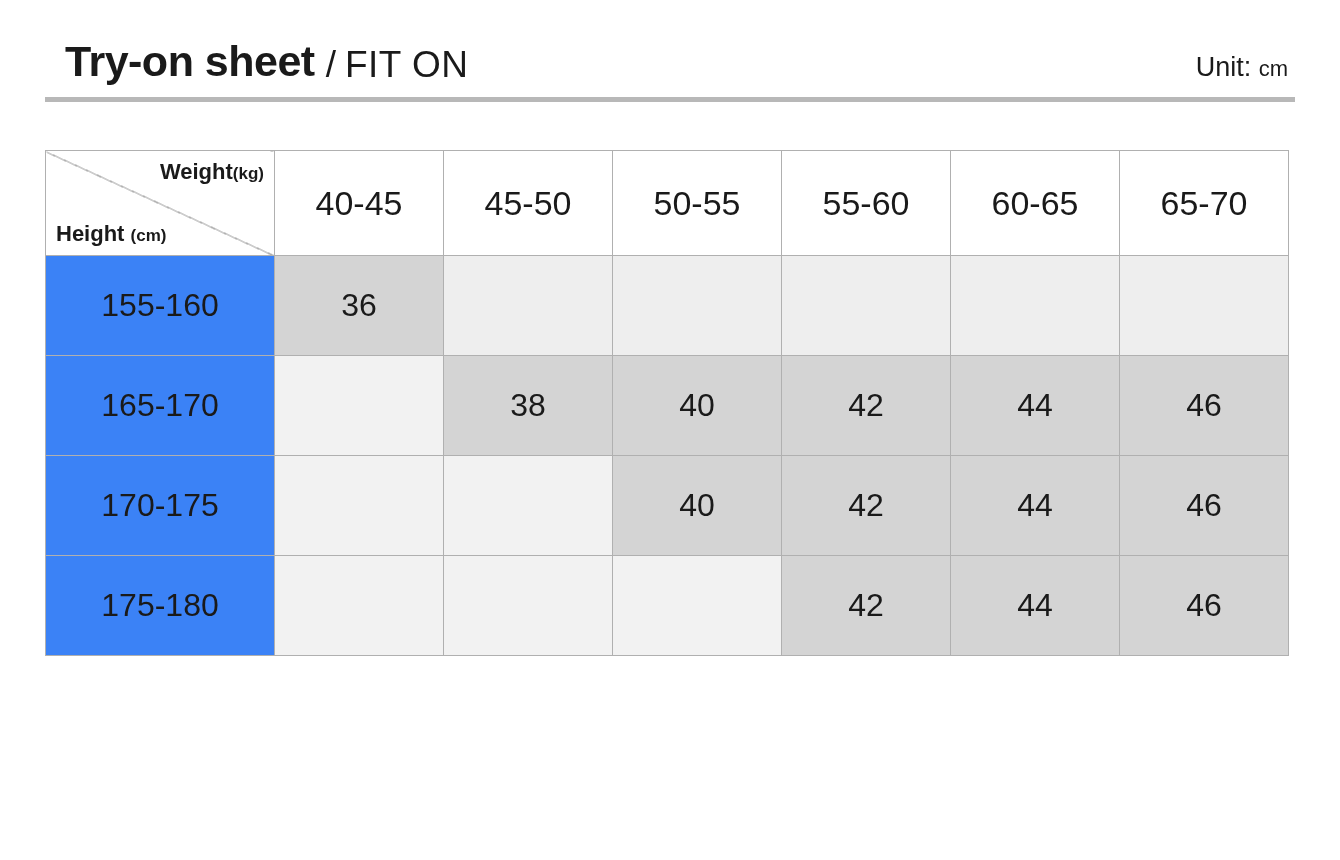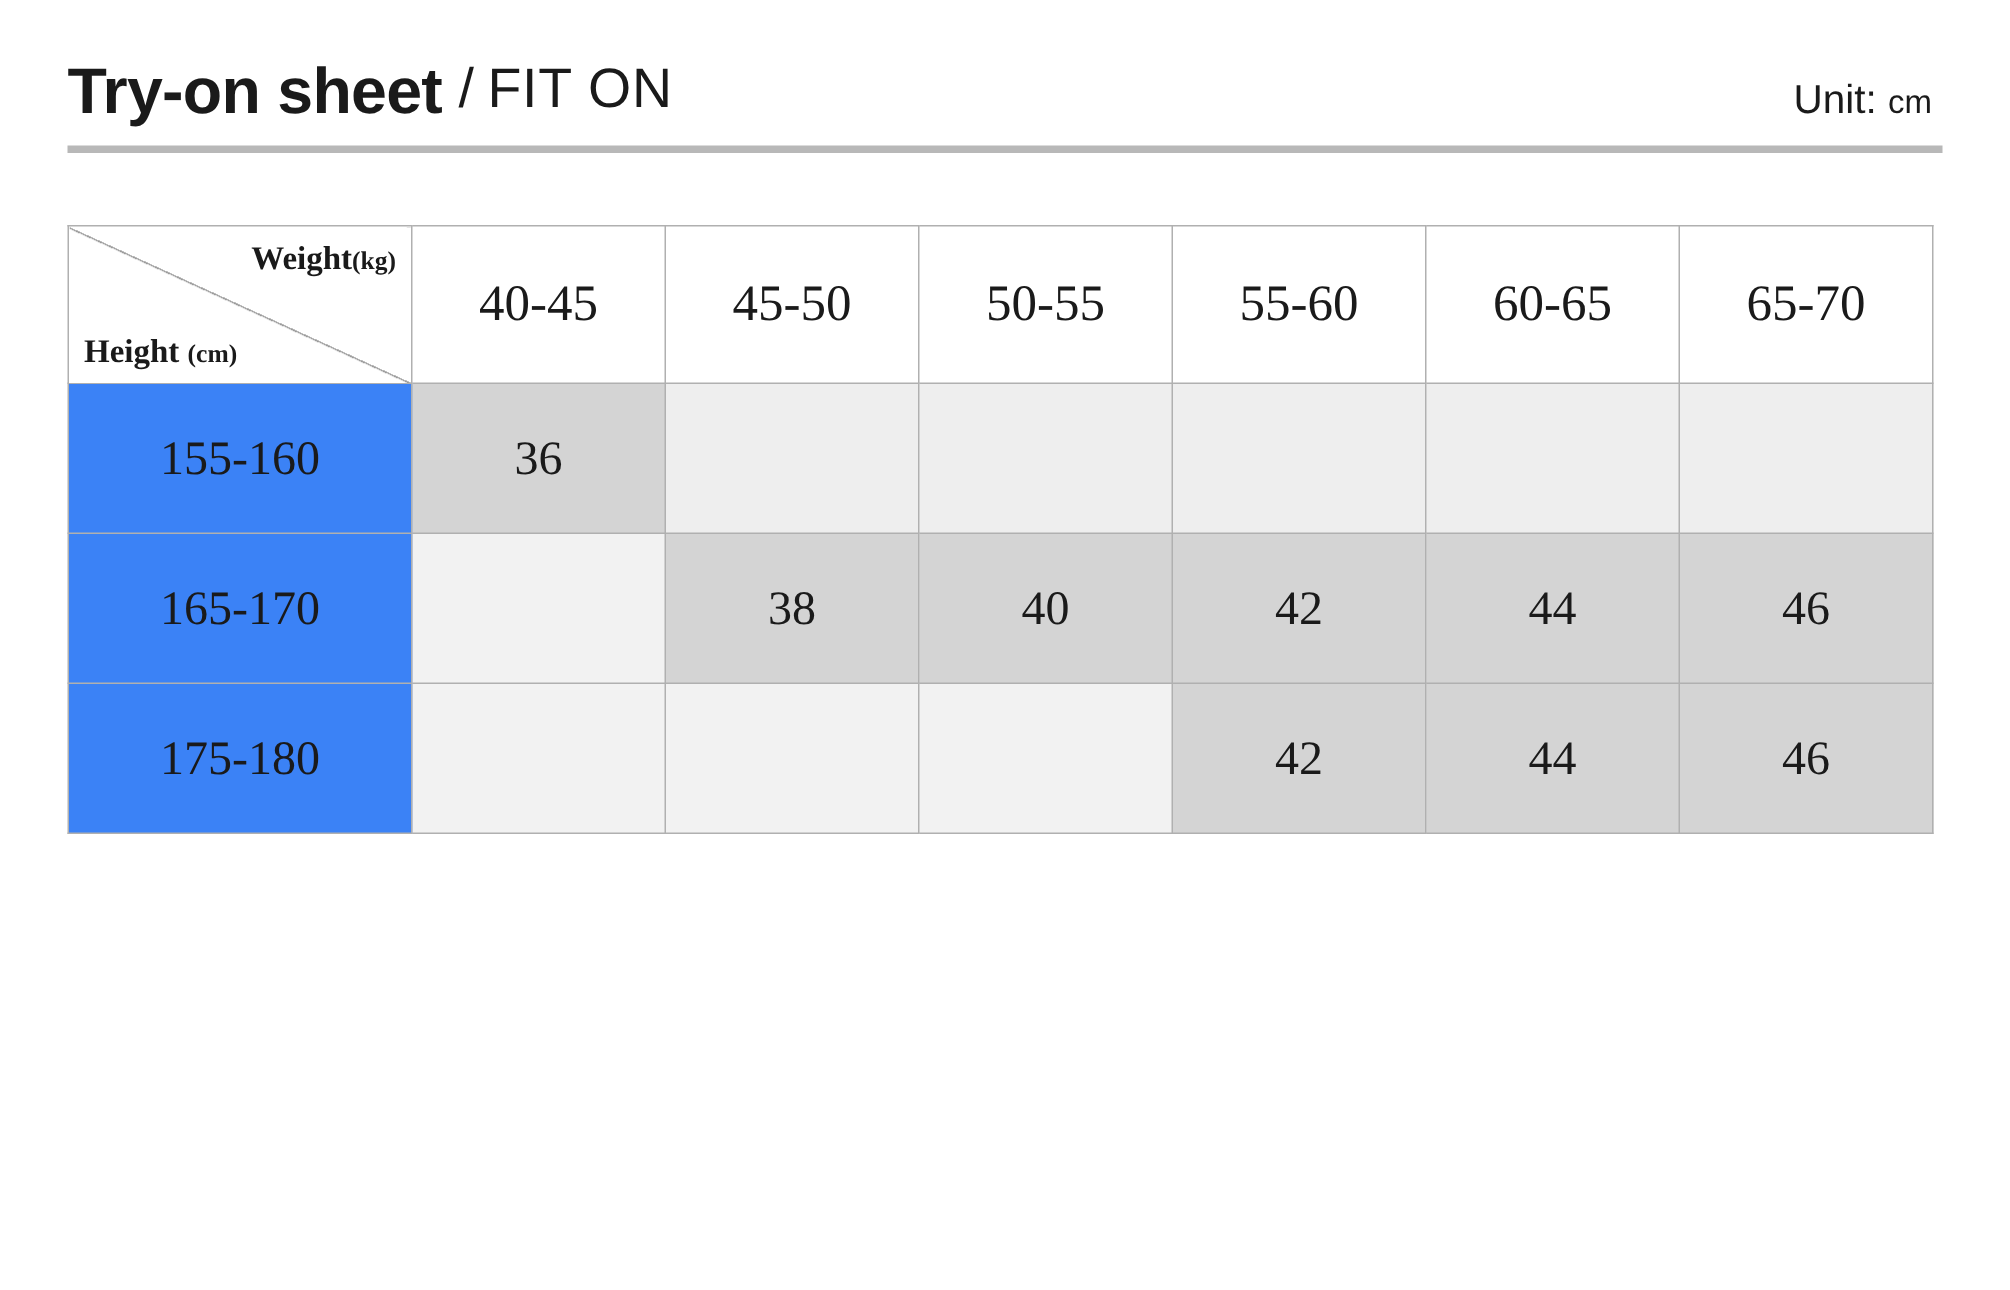--- a/index.html
+++ b/index.html
@@ -24,22 +24,23 @@
 
   
   .header {
     display: flex;
     align-items: baseline;
     justify-content: space-between;
     padding: 0 5px 0 0;
   }
   .title-block {
     display: flex;
-    align-items: flex-start;
-    white-space: nowrap;
+    align-items: flex-end;
+    white-space: nowrap;
+    margin-left: 20px;
   }
   .title-main {
     font-size: 43px;
     font-weight: bold;
     letter-spacing: -0.5px;
     line-height: 1;
   }
   .title-sep {
     font-size: 37px;
     font-weight: normal;
@@ -70,21 +71,20 @@
 
   
   .table-wrap {
     margin-top: 48px;
   }
   table.fit {
     border-collapse: collapse;
     table-layout: fixed;
     width: 1243px;
     border: 1px solid #b0b0b0;
-    font-family: Liberation Serif, serif;
   }
   table.fit td, table.fit th {
     border: 1px solid #b0b0b0;
     text-align: center;
     vertical-align: middle;
     font-weight: normal;
     padding: 0;
   }
   col.c-head { width: 229px; }
   col.c-data { width: 169px; }
@@ -191,25 +191,34 @@
         <tr>
           <td class="rowhead">165-170</td>
           <td class="cell-white"></td>
           <td class="cell-filled">38</td>
           <td class="cell-filled">40</td>
           <td class="cell-filled">42</td>
           <td class="cell-filled">44</td>
           <td class="cell-filled">46</td>
         </tr>
         <tr>
-          <td class="rowhead">175-180</td>
-          <td class="cell-white"></td>
-          <td class="cell-white"></td>
-          <td class="cell-white"></td>
+          <td class="rowhead">170-175</td>
+          <td class="cell-white"></td>
+          <td class="cell-white"></td>
+          <td class="cell-filled">40</td>
           <td class="cell-filled">42</td>
           <td class="cell-filled">44</td>
           <td class="cell-filled">46</td>
         </tr>
+        <tr>
+          <td class="rowhead">175-180</td>
+          <td class="cell-white"></td>
+          <td class="cell-white"></td>
+          <td class="cell-white"></td>
+          <td class="cell-filled">42</td>
+          <td class="cell-filled">44</td>
+          <td class="cell-filled">46</td>
+        </tr>
       </tbody>
     </table>
   </div>
 
 </div>
 
 </body></html>

